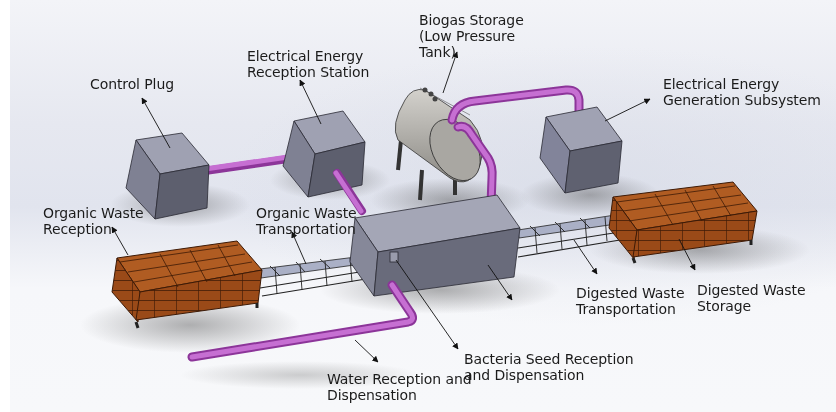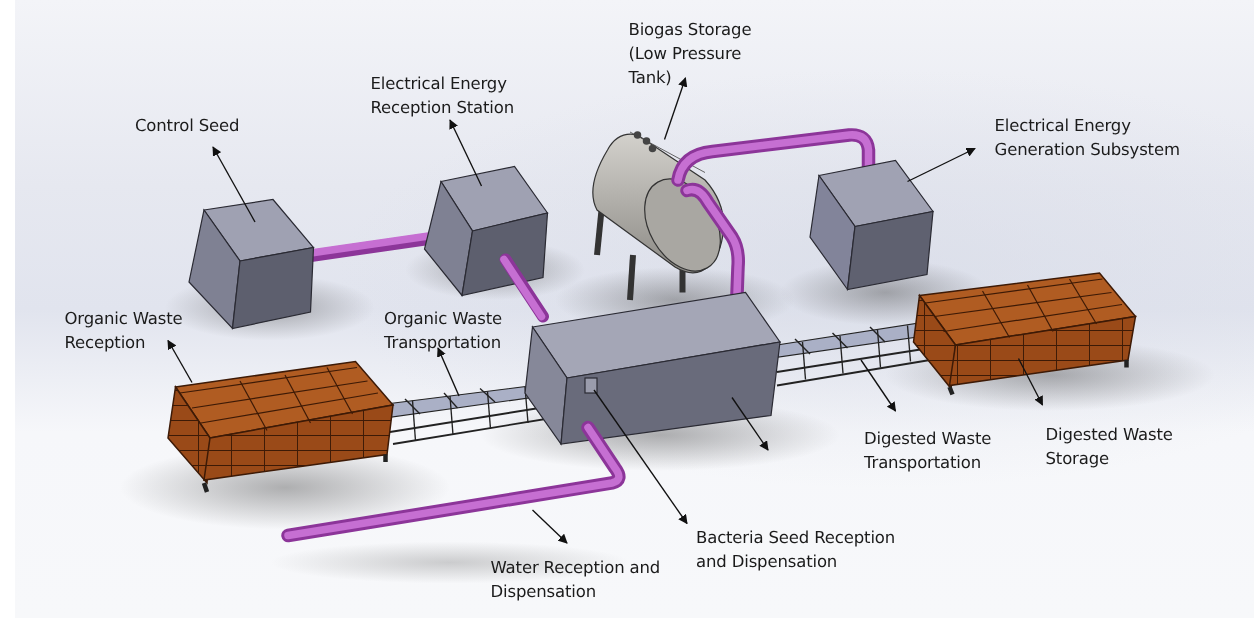--- a/index.html
+++ b/index.html
@@ -10,21 +10,21 @@
   }
   #stage {
     position: absolute; left: 10px; top: 0; width: 826px; height: 412px;
     background:
       radial-gradient(ellipse 520px 200px at 70% 45%, rgba(214,218,230,0.55), rgba(255,255,255,0) 70%),
       linear-gradient(180deg, #f3f4f8 0%, #e6e8f0 30%, #e1e4ee 50%, #f6f7fa 70%, #f7f8fa 100%);
   }
   #scene { position: absolute; left: 0; top: 0; }
   .label {
     position: absolute;
-    font-size: 11px; line-height: 16px; color: #1b1b1b;
+    font-size: 14px; line-height: 16px; color: #1b1b1b;
     white-space: pre-line;
     letter-spacing: -0.1px;
   }
 </style>
 </head>
 <body>
 
 <div id="stage">
 <svg id="scene" width="826" height="412" viewBox="10 0 826 412">
   <defs>
@@ -190,21 +190,21 @@
     <line x1="128" y1="255" x2="112" y2="227" marker-end="url(#arrow)"></line>
     <line x1="306" y1="264" x2="292" y2="232" marker-end="url(#arrow)"></line>
     <line x1="488" y1="265" x2="512" y2="300" marker-end="url(#arrow)"></line>
     <line x1="396" y1="260" x2="458" y2="349" marker-end="url(#arrow)"></line>
     <line x1="355" y1="340" x2="378" y2="362" marker-end="url(#arrow)"></line>
     <line x1="574" y1="240" x2="597" y2="274" marker-end="url(#arrow)"></line>
     <line x1="679" y1="239" x2="695" y2="270" marker-end="url(#arrow)"></line>
   </g>
 </svg>
 
-<div class="label" style="left:80px; top:76px;">Control Seed</div>
+<div class="label" style="left:80px; top:76px;">Control Plug</div>
 <div class="label" style="left:237px; top:48px;">Electrical Energy
 Reception Station</div>
 <div class="label" style="left:409px; top:12px;">Biogas Storage
 (Low Pressure
 Tank)</div>
 <div class="label" style="left:653px; top:76px;">Electrical Energy
 Generation Subsystem</div>
 <div class="label" style="left:33px; top:205px;">Organic Waste
 Reception</div>
 <div class="label" style="left:246px; top:205px;">Organic Waste

